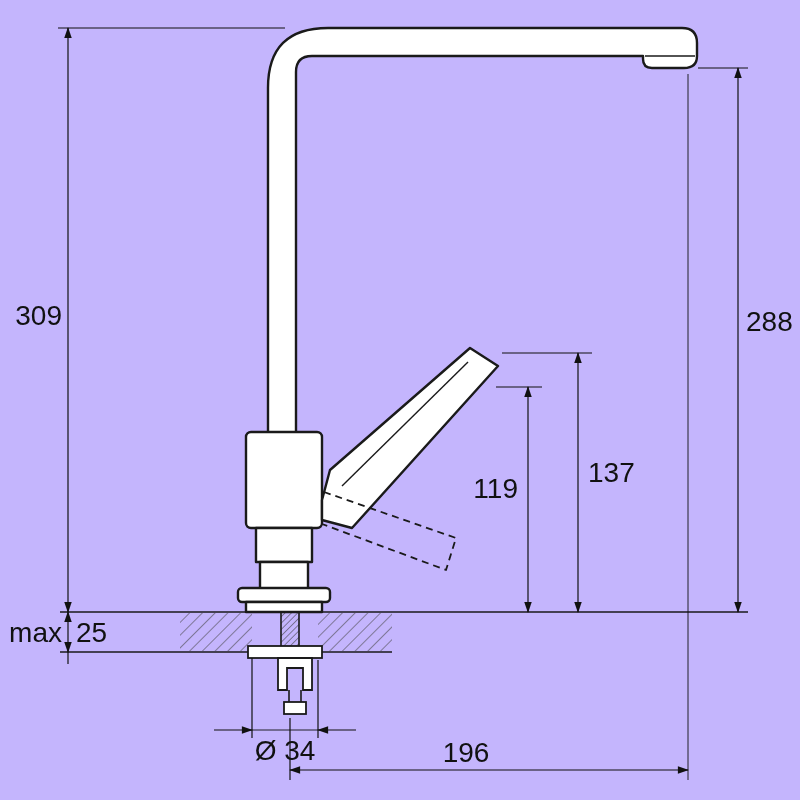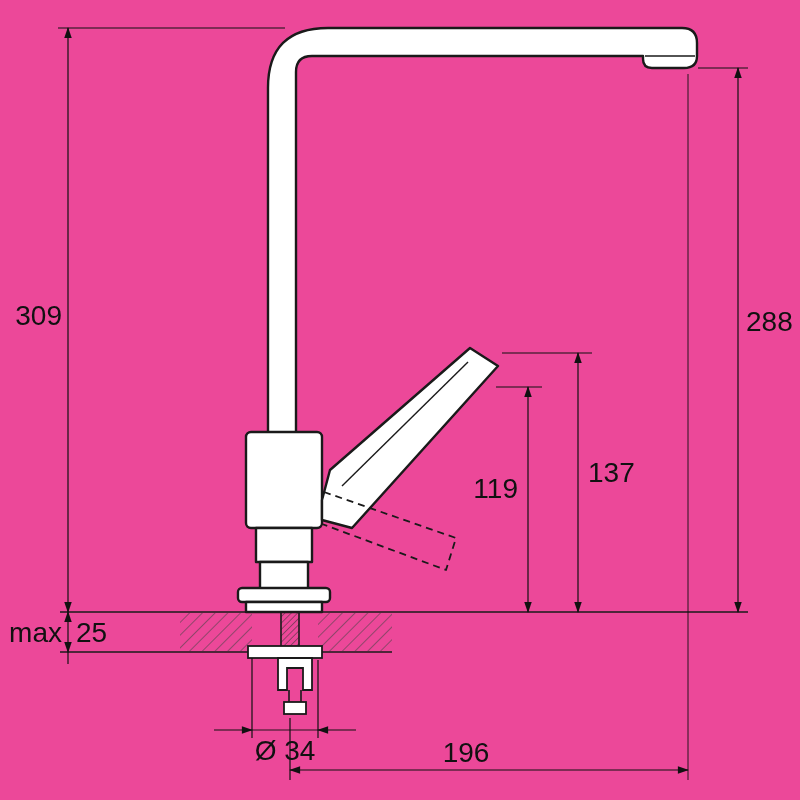--- a/index.html
+++ b/index.html
@@ -1,16 +1,16 @@
 <!DOCTYPE html>
 <html><head>
 <meta charset="utf-8">
 <style>
   html,body{margin:0;padding:0;background:#ffffff;}
-  .canvas{width:800px;height:800px;position:relative;background:#ec4899;}
+  .canvas{width:800px;height:800px;position:relative;background:#c4b5fd;}
   svg{display:block;}
   text.dim{font-family:"Liberation Sans","DejaVu Sans",sans-serif;font-size:28px;fill:#111;}
 </style>
 </head>
 <body>
 
 <div class="canvas">
 <svg width="800" height="800" viewBox="0 0 800 800">
   <defs>
     <marker id="arrE" viewBox="0 0 10 10" refX="9.2" refY="5" markerWidth="16" markerHeight="11" markerUnits="userSpaceOnUse" orient="auto-start-reverse">

